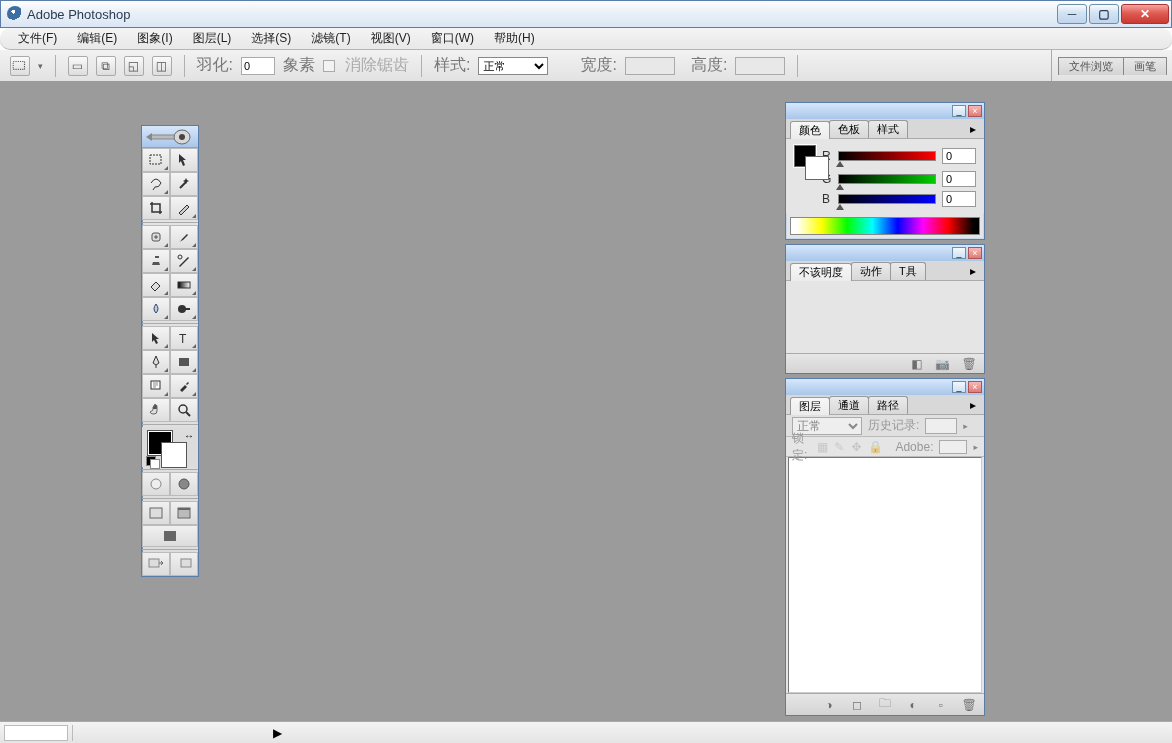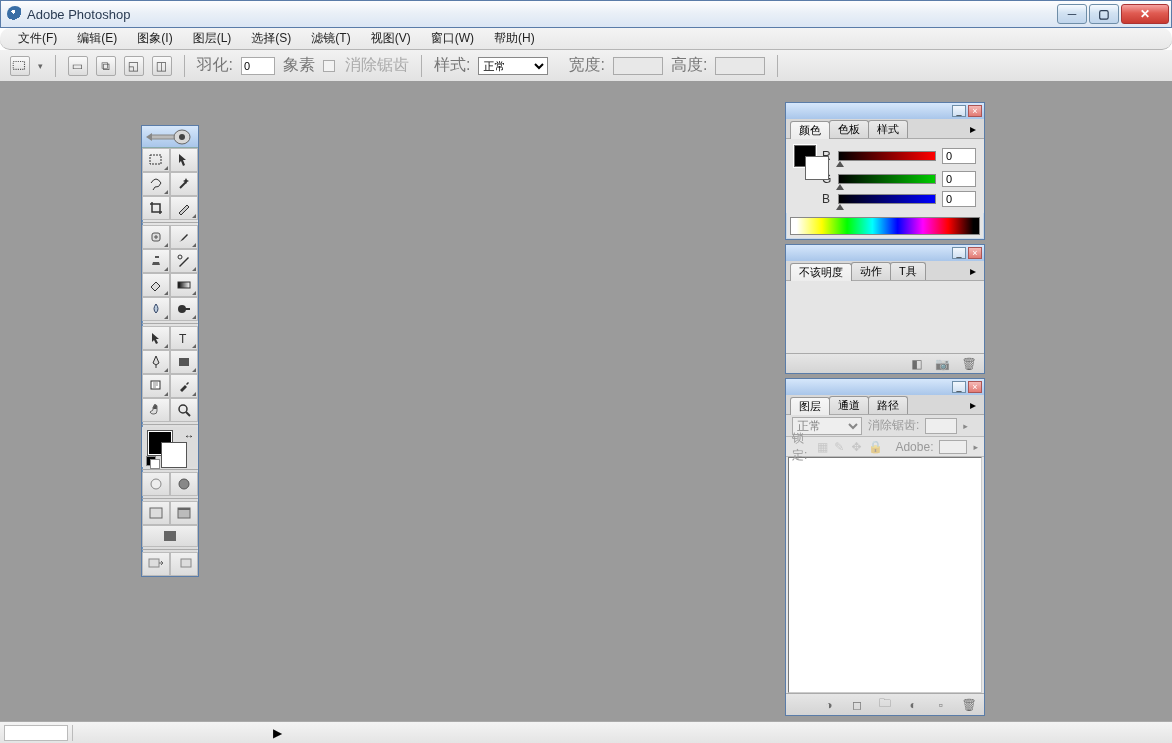--- a/index.html
+++ b/index.html
@@ -136,26 +136,30 @@
   <span class="opt-btn">◫</span>
   <div class="opt-sep"></div>
   <label>羽化:</label>
   <input type="text" value="0" style="">
   <label>象素</label>
   <span class="check"></span>
   <label style="color:#aaa">消除锯齿</label>
   <div class="opt-sep"></div>
   <label>样式:</label>
   <select><option>正常</option></select>
-  <label style="margin-left:12px">宽度:</label>
+  <label style="margin-left:24px">宽度:</label>
   <input type="text" class="wide" style="">
-  <label style="">高度:</label>
+  <label style="margin-left:8px">高度:</label>
   <input type="text" class="wide" style="">
   <div class="opt-sep"></div>
 
+  <div class="dock-tabs">
+    <div class="dtab">文件浏览</div>
+    <div class="dtab">画笔</div>
+  </div>
 </div>
 
 <div class="workspace">
 
   <div class="toolbox">
     <div class="tb-head">
       <svg viewBox="0 0 48 18">
           <ellipse cx="36" cy="9" rx="8" ry="7" fill="#d8d8d8" stroke="#666"></ellipse>
           <circle cx="36" cy="9" r="3" fill="#444"></circle>
           <path d="M4 7 h24 v4 h-24 z" fill="#bbb" stroke="#888"></path>
@@ -424,21 +428,21 @@
     </div>
     <div class="tabs">
       <div class="ptab active">图层</div>
       <div class="ptab">通道</div>
       <div class="ptab">路径</div>
       <div class="more">▸</div>
     </div>
     <div class="body">
       <div class="layers-opts">
         <select><option>正常</option></select>
-        <span>消除锯齿:</span>
+        <span>历史记录:</span>
         <input style="">
         <span style="font-size:9px;color:#888">▸</span>
       </div>
       <div class="layers-lock">
         <span>锁定:</span>
         <span class="lic">▦</span>
         <span class="lic">✎</span>
         <span class="lic">✥</span>
         <span class="lic">🔒</span>
         <span style="flex:1"></span>

